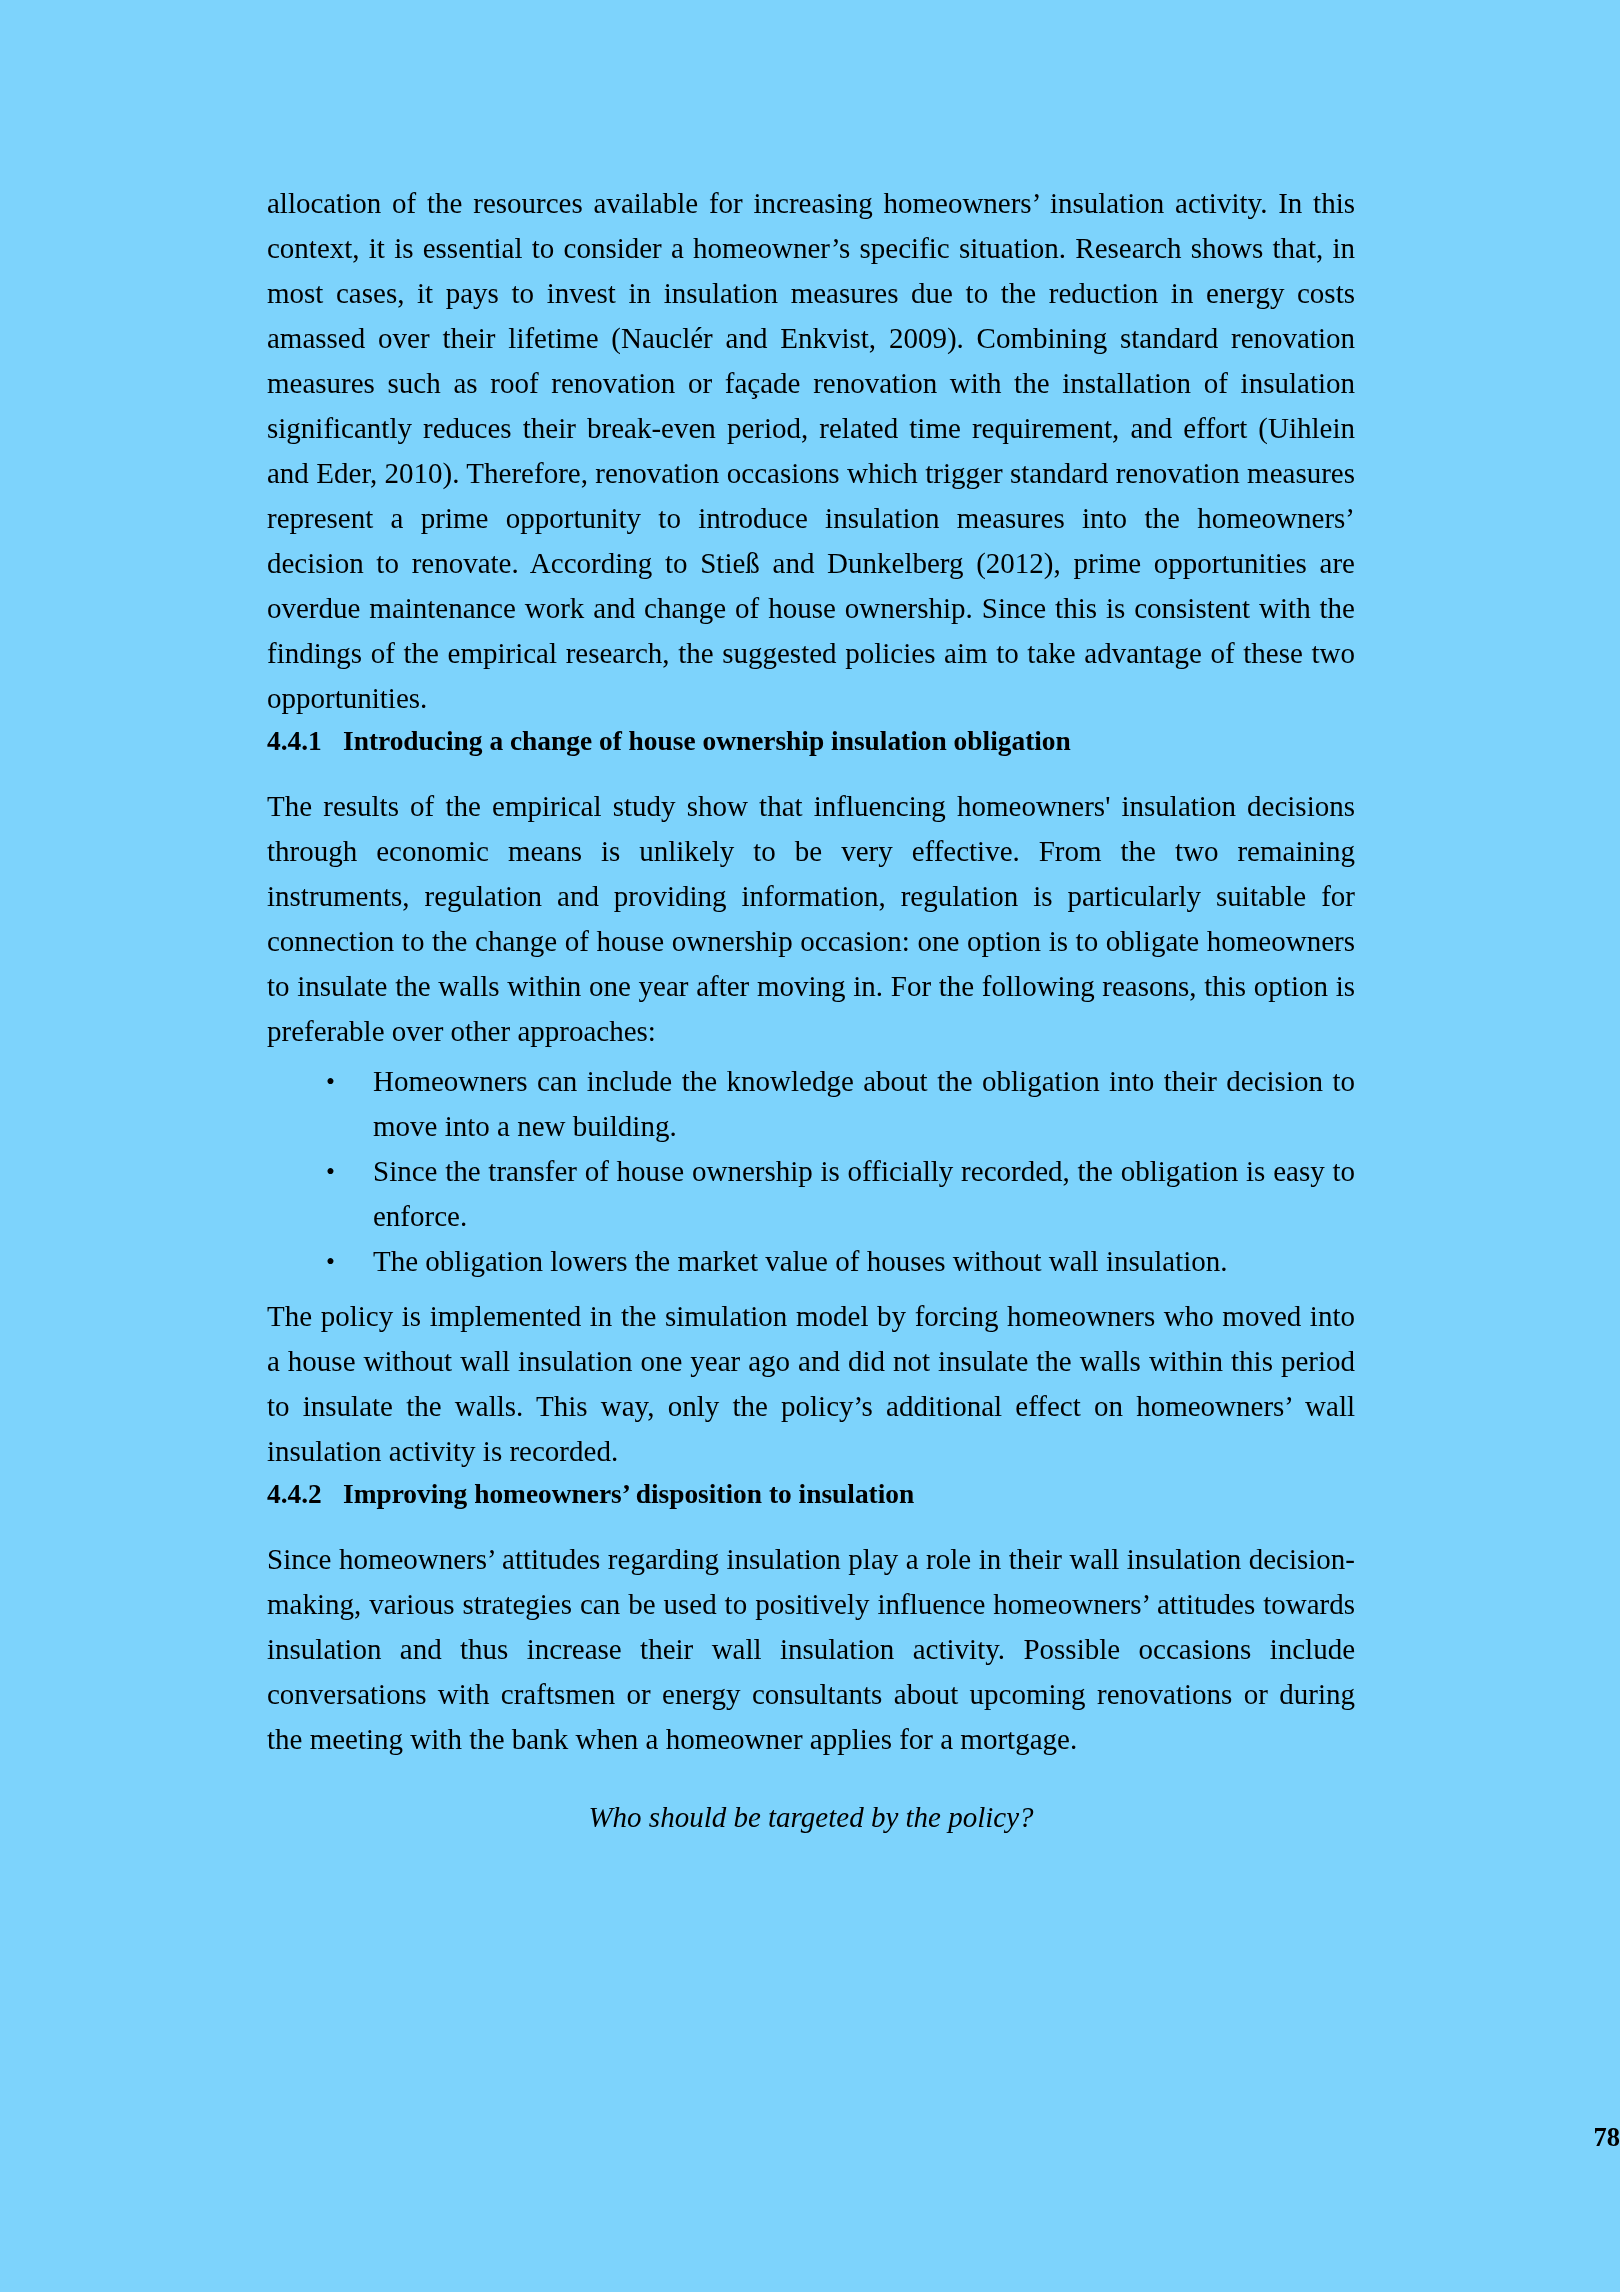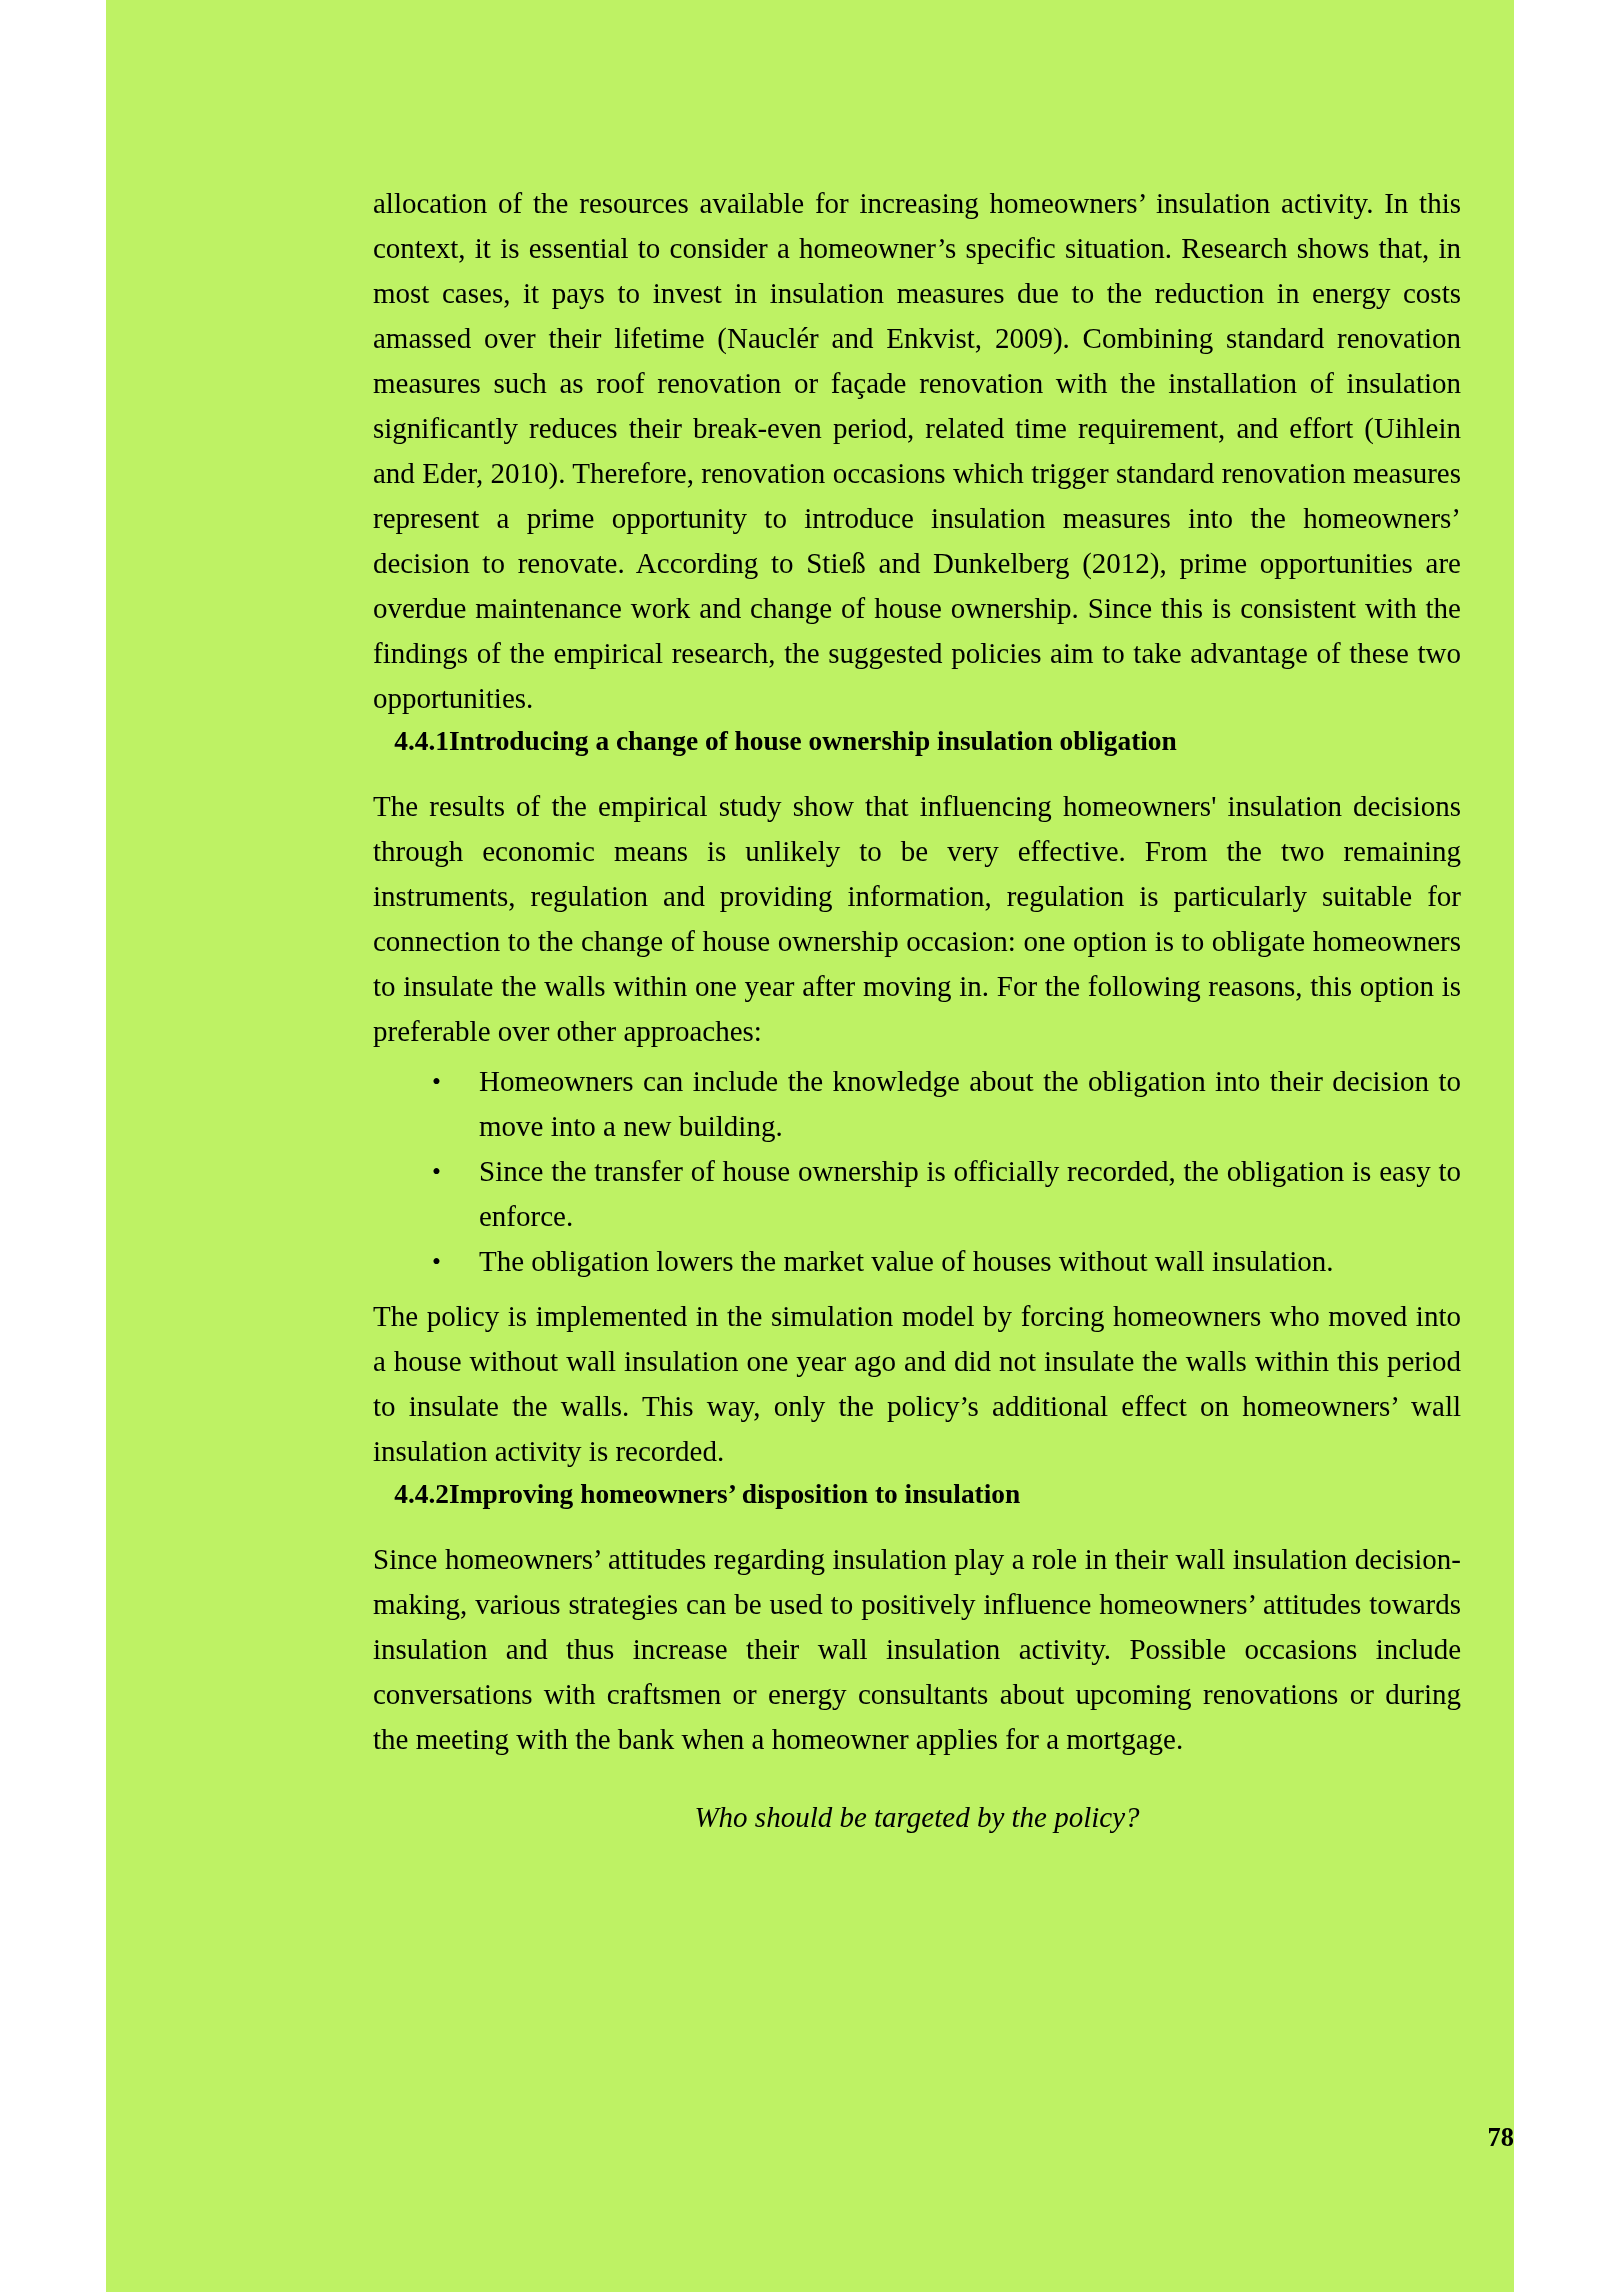--- a/index.html
+++ b/index.html
@@ -2,23 +2,23 @@
 <html><head>
 <meta charset="utf-8">
 <style>
   html, body {
     margin: 0;
     padding: 0;
     background: #ffffff;
   }
   .page {
     position: relative;
-    width: 1408px;
+    width: 1620px;
     height: 2293px;
-    background: #bef264;
+    background: #7dd3fc;
     margin: 0 auto;
     font-family: "Liberation Serif", serif;
     color: #000000;
     box-sizing: border-box;
   }
   .content {
     position: absolute;
     left: 267px;
     top: 181px;
     width: 1088px;
@@ -37,21 +37,20 @@
   h3.heading {
     font-size: 27.4px;
     font-weight: bold;
     line-height: 41px;
     margin: 0 0 21.6px 0;
     text-align: left;
   }
   h3.heading .num {
     display: inline-block;
     min-width: 76px;
-    text-align: right;
   }
   .space-before {
     margin-top: 45px;
   }
   ul.bullets {
     list-style: none;
     margin: 5.9px 0 9.8px 0;
     padding: 0;
   }
   ul.bullets li {

